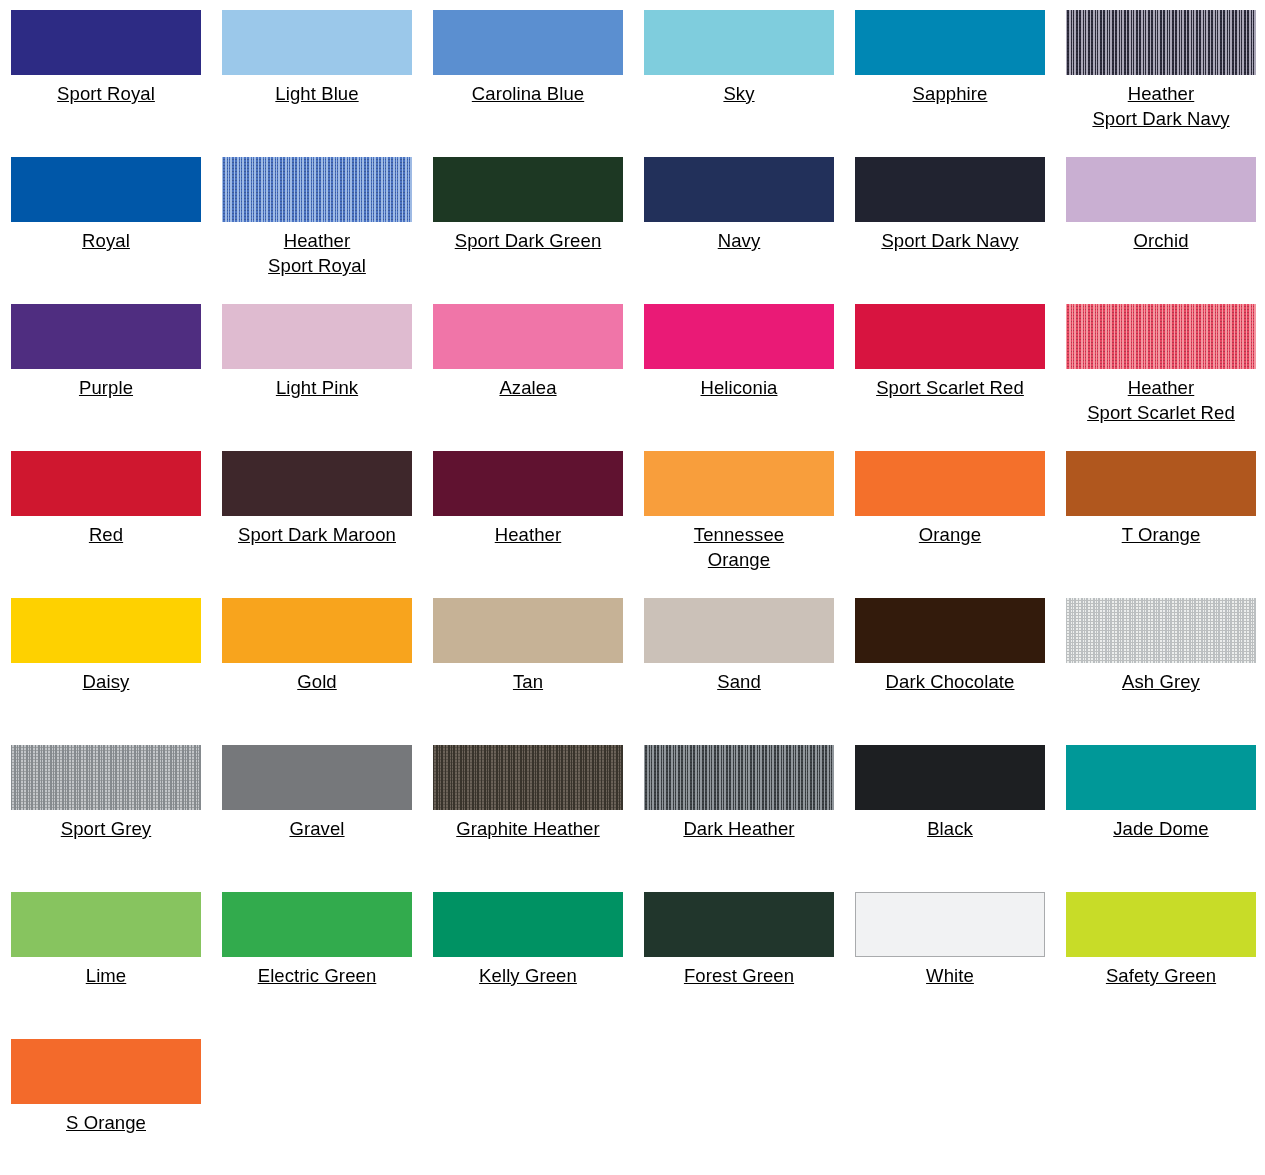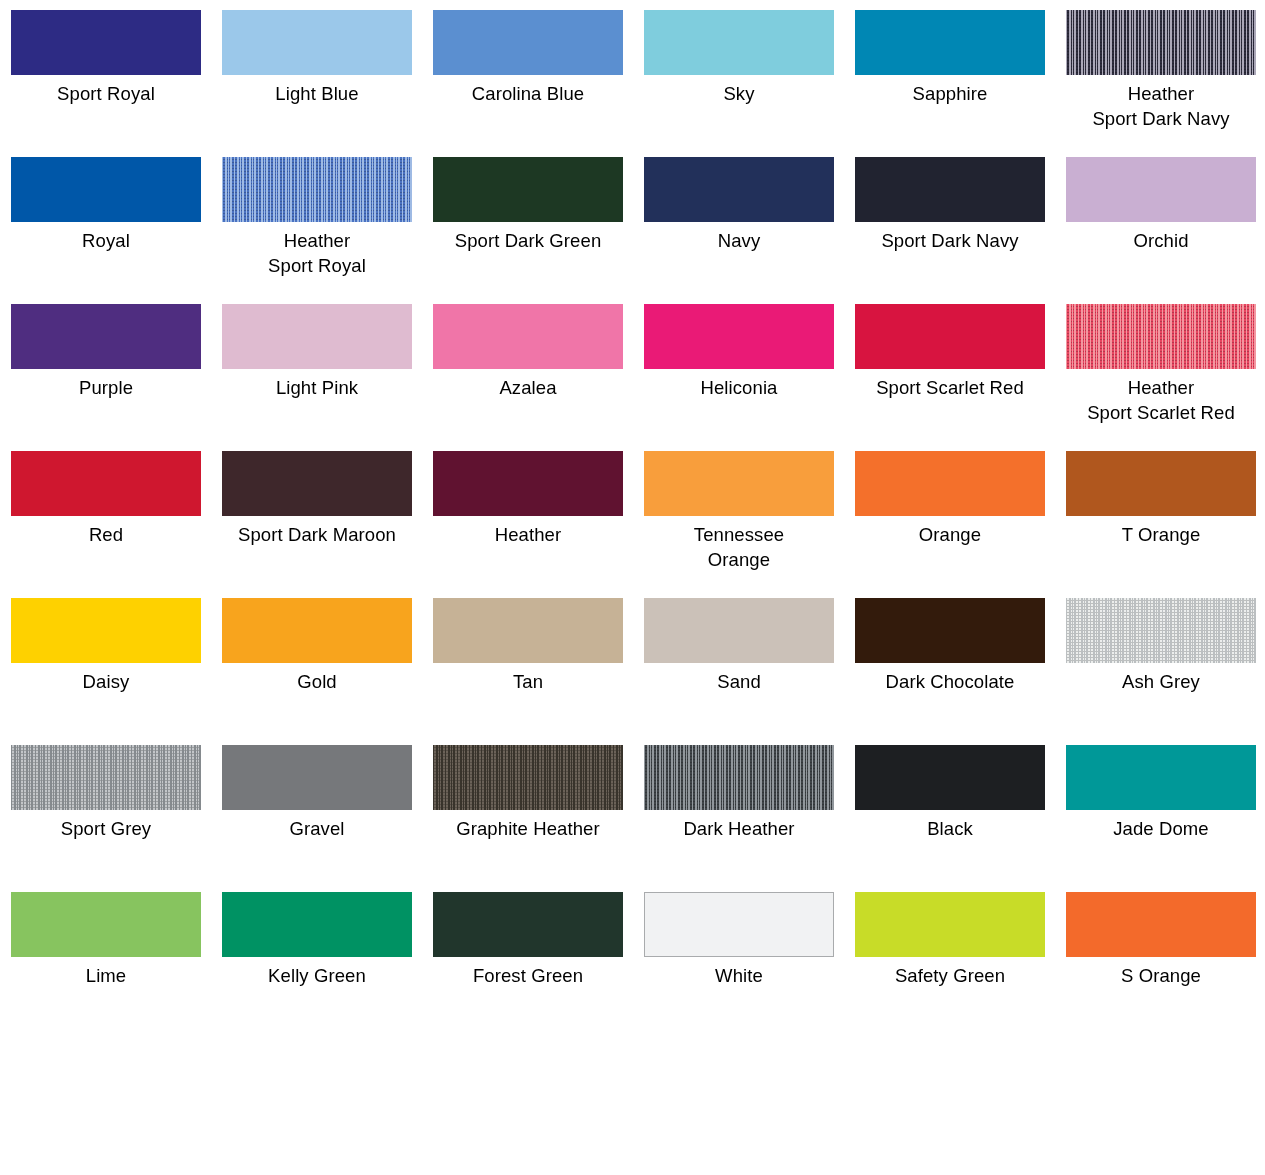--- a/index.html
+++ b/index.html
@@ -26,20 +26,21 @@
     grid-template-rows: repeat(8, 147px);
     column-gap: 21px;
     row-gap: 0px;
     padding: 10px 0 0 11px;
     box-sizing: border-box;
   }
   .swatch-cell {
     width: 190px;
     height: 147px;
     position: relative;
+    text-decoration: underline;
   }
   .swatch-chip {
     width: 190px;
     height: 65px;
     box-sizing: border-box;
     position: relative;
     overflow: hidden;
   }
   .swatch-chip.bordered {
     border: 1px solid #a9abad;
@@ -229,20 +230,24 @@
       </div>
       <div class="swatch-cell">
         <div class="swatch-chip" style="background: rgb(0, 152, 152);"></div>
         <div class="swatch-label">Jade Dome</div>
       </div>
       <div class="swatch-cell">
         <div class="swatch-chip" style="background: rgb(135, 196, 95);"></div>
         <div class="swatch-label">Lime</div>
       </div>
       <div class="swatch-cell">
+        <div class="swatch-chip" style="background: rgb(50, 171, 77);"></div>
+        <div class="swatch-label">Electric Green</div>
+      </div>
+      <div class="swatch-cell">
         <div class="swatch-chip" style="background: rgb(0, 146, 99);"></div>
         <div class="swatch-label">Kelly Green</div>
       </div>
       <div class="swatch-cell">
         <div class="swatch-chip" style="background: rgb(33, 54, 44);"></div>
         <div class="swatch-label">Forest Green</div>
       </div>
       <div class="swatch-cell">
         <div class="swatch-chip bordered" style="background: rgb(241, 242, 243); border-color: rgb(169, 171, 173);"></div>
         <div class="swatch-label">White</div>

